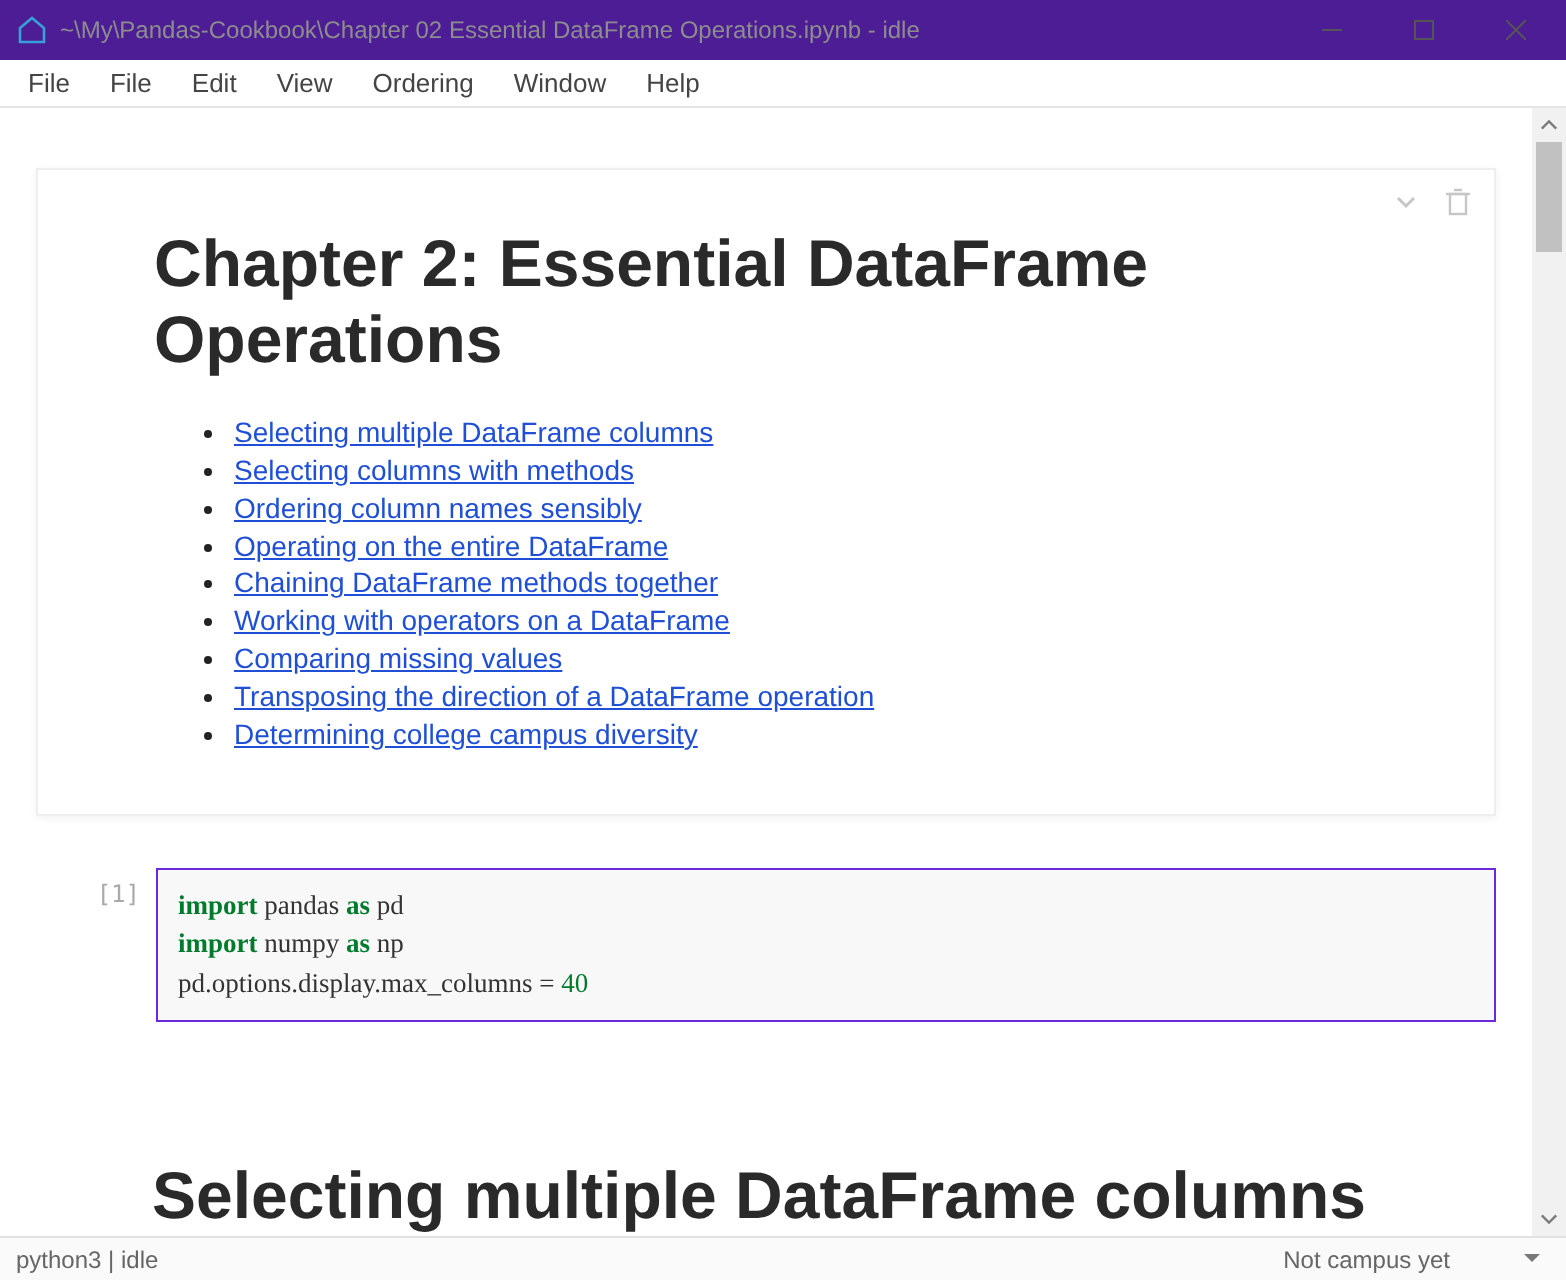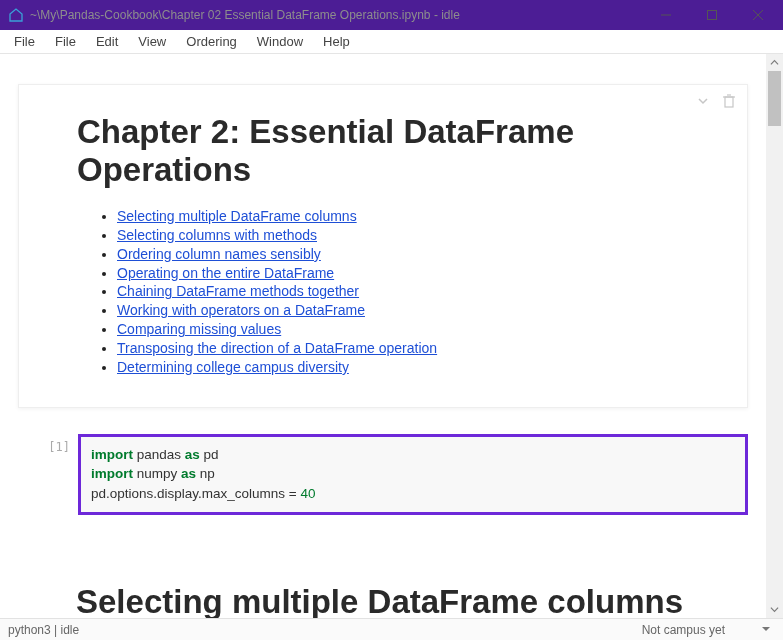--- a/index.html
+++ b/index.html
@@ -133,23 +133,23 @@
     width: 60px;
     padding: 6px 8px 0 0;
     text-align: right;
     color: #aaa;
     font-family: Menlo, Consolas, monospace;
     font-size: 12px;
   }
   .code-body {
     flex: 1;
     background: #f8f8f8;
-    border: 3px solid #6d28d9;
+    border: 1px solid #6d28d9;
     padding: 8px 10px;
-    font-family: Liberation Sans, sans-serif;
+    font-family: Liberation Serif, serif;
     font-size: 13.5px;
     line-height: 1.45;
     color: #333;
     white-space: pre;
   }
   .kw { color: #007b2d; font-weight: bold; }
   .num { color: #007b2d; }
   .md-section-h1 {
     font-size: 33px;
     font-weight: 700;

